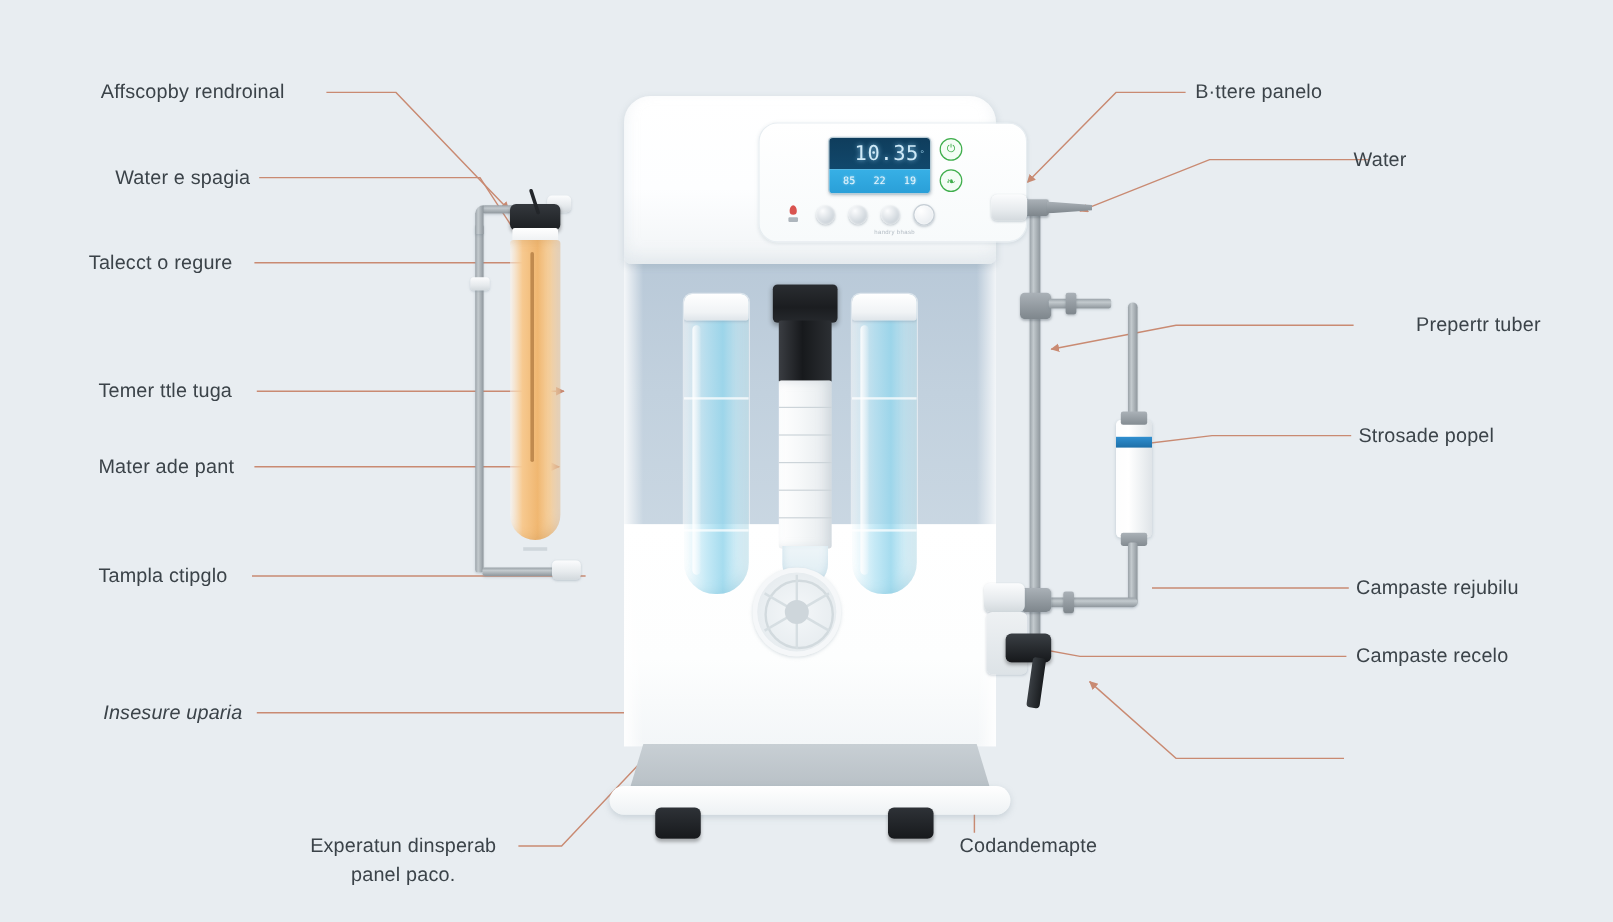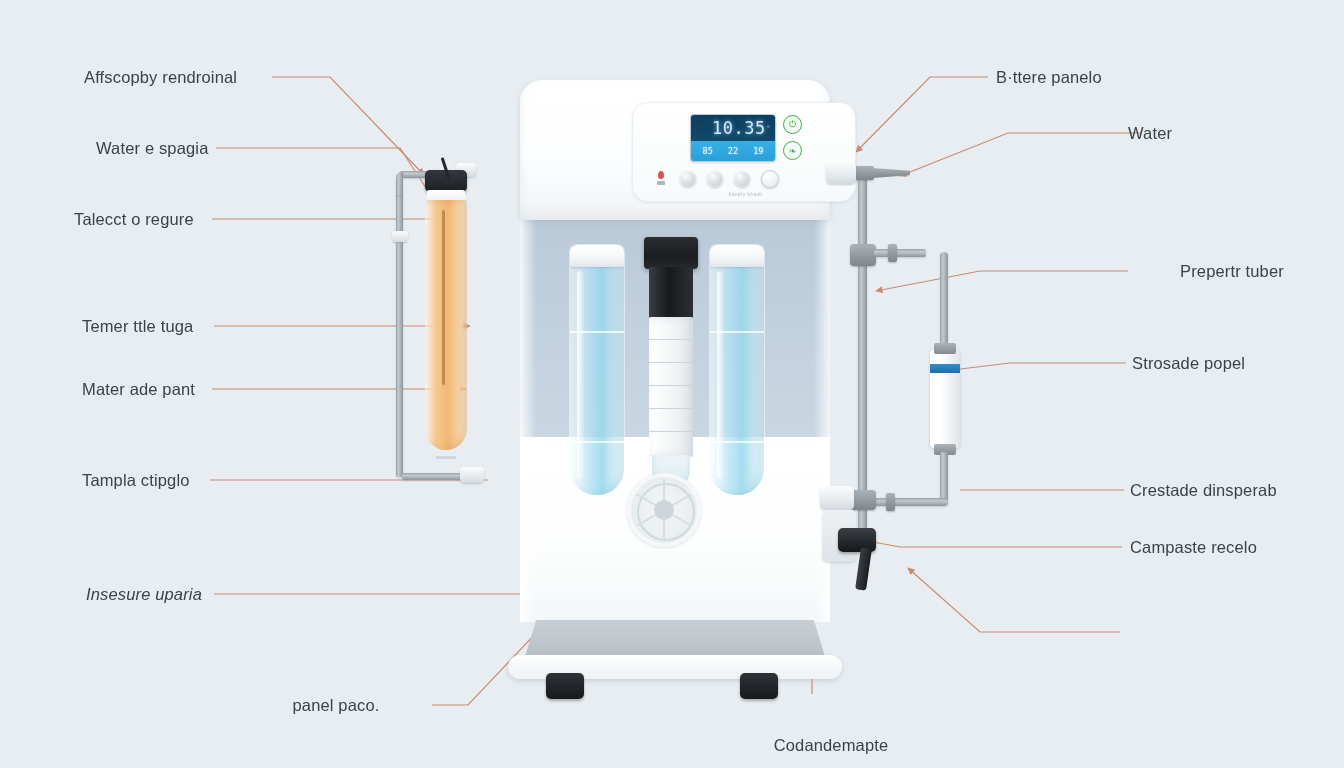--- a/index.html
+++ b/index.html
@@ -239,27 +239,28 @@
   <div class="lbl left" style="left:74px;top:208px;">Talecct o regure</div>
   <div class="lbl left" style="left:82px;top:315px;">Temer ttle tuga</div>
   <div class="lbl left" style="left:82px;top:378px;">Mater ade pant</div>
   <div class="lbl left" style="left:82px;top:469px;">Tampla ctipglo</div>
   <div class="lbl left" style="left:86px;top:583px;font-style:italic;">Insesure uparia</div>
 
   <div class="lbl right" style="left:996px;top:66px;">B·ttere panelo</div>
   <div class="lbl right" style="left:1128px;top:122px;">Water</div>
   <div class="lbl right" style="left:1148px;top:260px;margin-left:32px;">Prepertr tuber</div>
   <div class="lbl right" style="left:1132px;top:352px;">Strosade popel</div>
-  <div class="lbl right" style="left:1130px;top:479px;">Crestade dinsperab</div>
+  <div class="lbl right" style="left:1130px;top:479px;">Campaste rejubilu</div>
   <div class="lbl right" style="left:1130px;top:536px;">Campaste recelo</div>
 
   <div class="lbl center" style="left:236px;top:694px;width:200px;">
+    <div>Experatun dinsperab</div>
     <div>panel paco.</div>
   </div>
-  <div class="lbl center" style="left:756px;top:694px;width:150px;margin-top:40px;">Codandemapte</div>
+  <div class="lbl center" style="left:782px;top:694px;width:150px;">Codandemapte</div>
 
   <div id="device">
 
     <div>
 
       <div class="pipe" style="left:-56px;top:112px;width:7px;height:290px;"></div>
       <div class="pipe h" style="left:-50px;top:96px;width:60px;height:7px;"></div>
       <div class="pipe" style="left:-56px;top:96px;width:7px;height:24px;border-radius:7px 0 0 0;"></div>
       <div class="pipe h" style="left:-50px;top:398px;width:66px;height:7px;"></div>
       <div class="fitting" style="left:-60px;top:156px;width:16px;height:11px;"></div>

